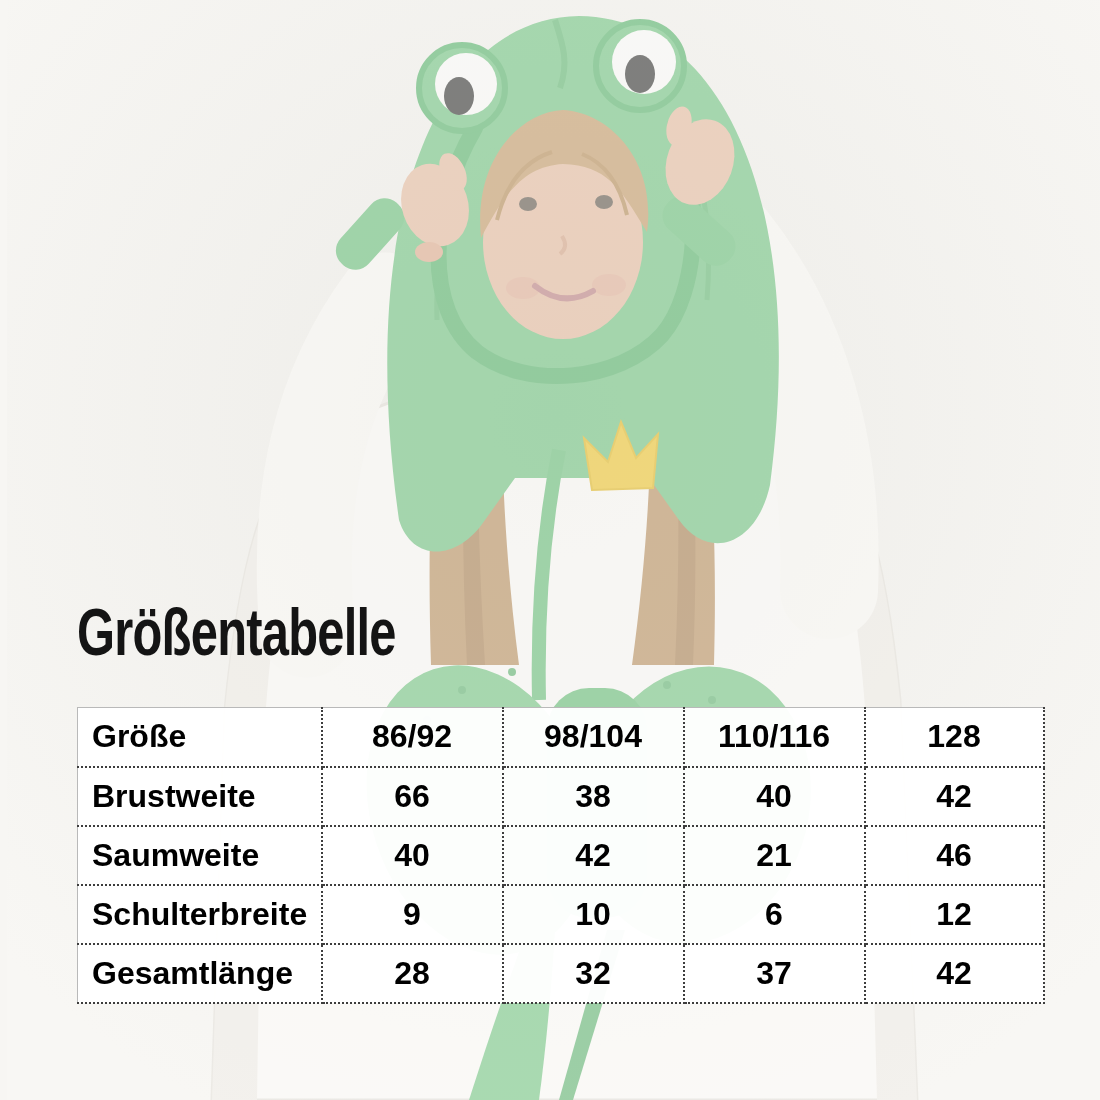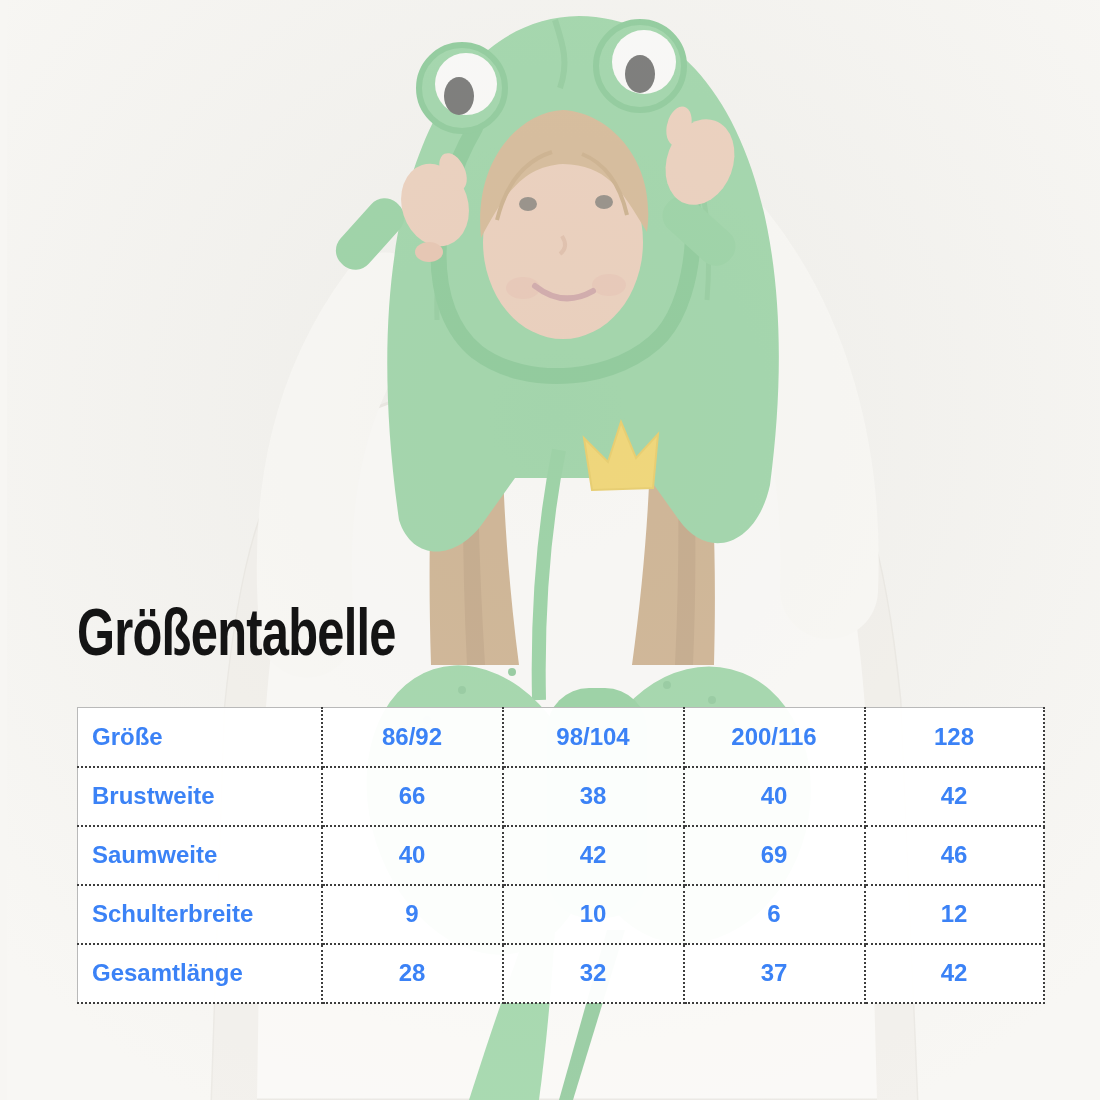--- a/index.html
+++ b/index.html
@@ -41,23 +41,23 @@
     border-collapse: collapse;
     table-layout: fixed;
     border-top: 1px solid #b9b9b9;
     border-left: 1px solid #b9b9b9;
   }
   table.size-table td, table.size-table th {
     height: 59px;
     border-right: 2px dotted #3d3d3d;
     border-bottom: 2px dotted #3d3d3d;
     background: rgba(255,255,255,0.96);
-    font-size: 24px;
+    font-size: 32px;
     font-weight: bold;
-    color: #3b82f6;
+    color: #000000;
     text-align: center;
     vertical-align: middle;
     padding: 0;
   }
   table.size-table .label-col {
     text-align: left;
     padding-left: 14px;
   }
   col.c0 { width: 244px; }
   col.c1 { width: 181px; }
@@ -172,35 +172,35 @@
         <col class="c1">
         <col class="c2">
         <col class="c3">
         <col class="c4">
     </colgroup>
     <tbody>
       <tr>
         <th class="label-col">Größe</th>
         <th>86/92</th>
         <th>98/104</th>
-        <th>200/116</th>
+        <th>110/116</th>
         <th>128</th>
       </tr>
       <tr>
         <td class="label-col">Brustweite</td>
         <td>66</td>
         <td>38</td>
         <td>40</td>
         <td>42</td>
       </tr>
       <tr>
         <td class="label-col">Saumweite</td>
         <td>40</td>
         <td>42</td>
-        <td>69</td>
+        <td>21</td>
         <td>46</td>
       </tr>
       <tr>
         <td class="label-col">Schulterbreite</td>
         <td>9</td>
         <td>10</td>
         <td>6</td>
         <td>12</td>
       </tr>
       <tr>

